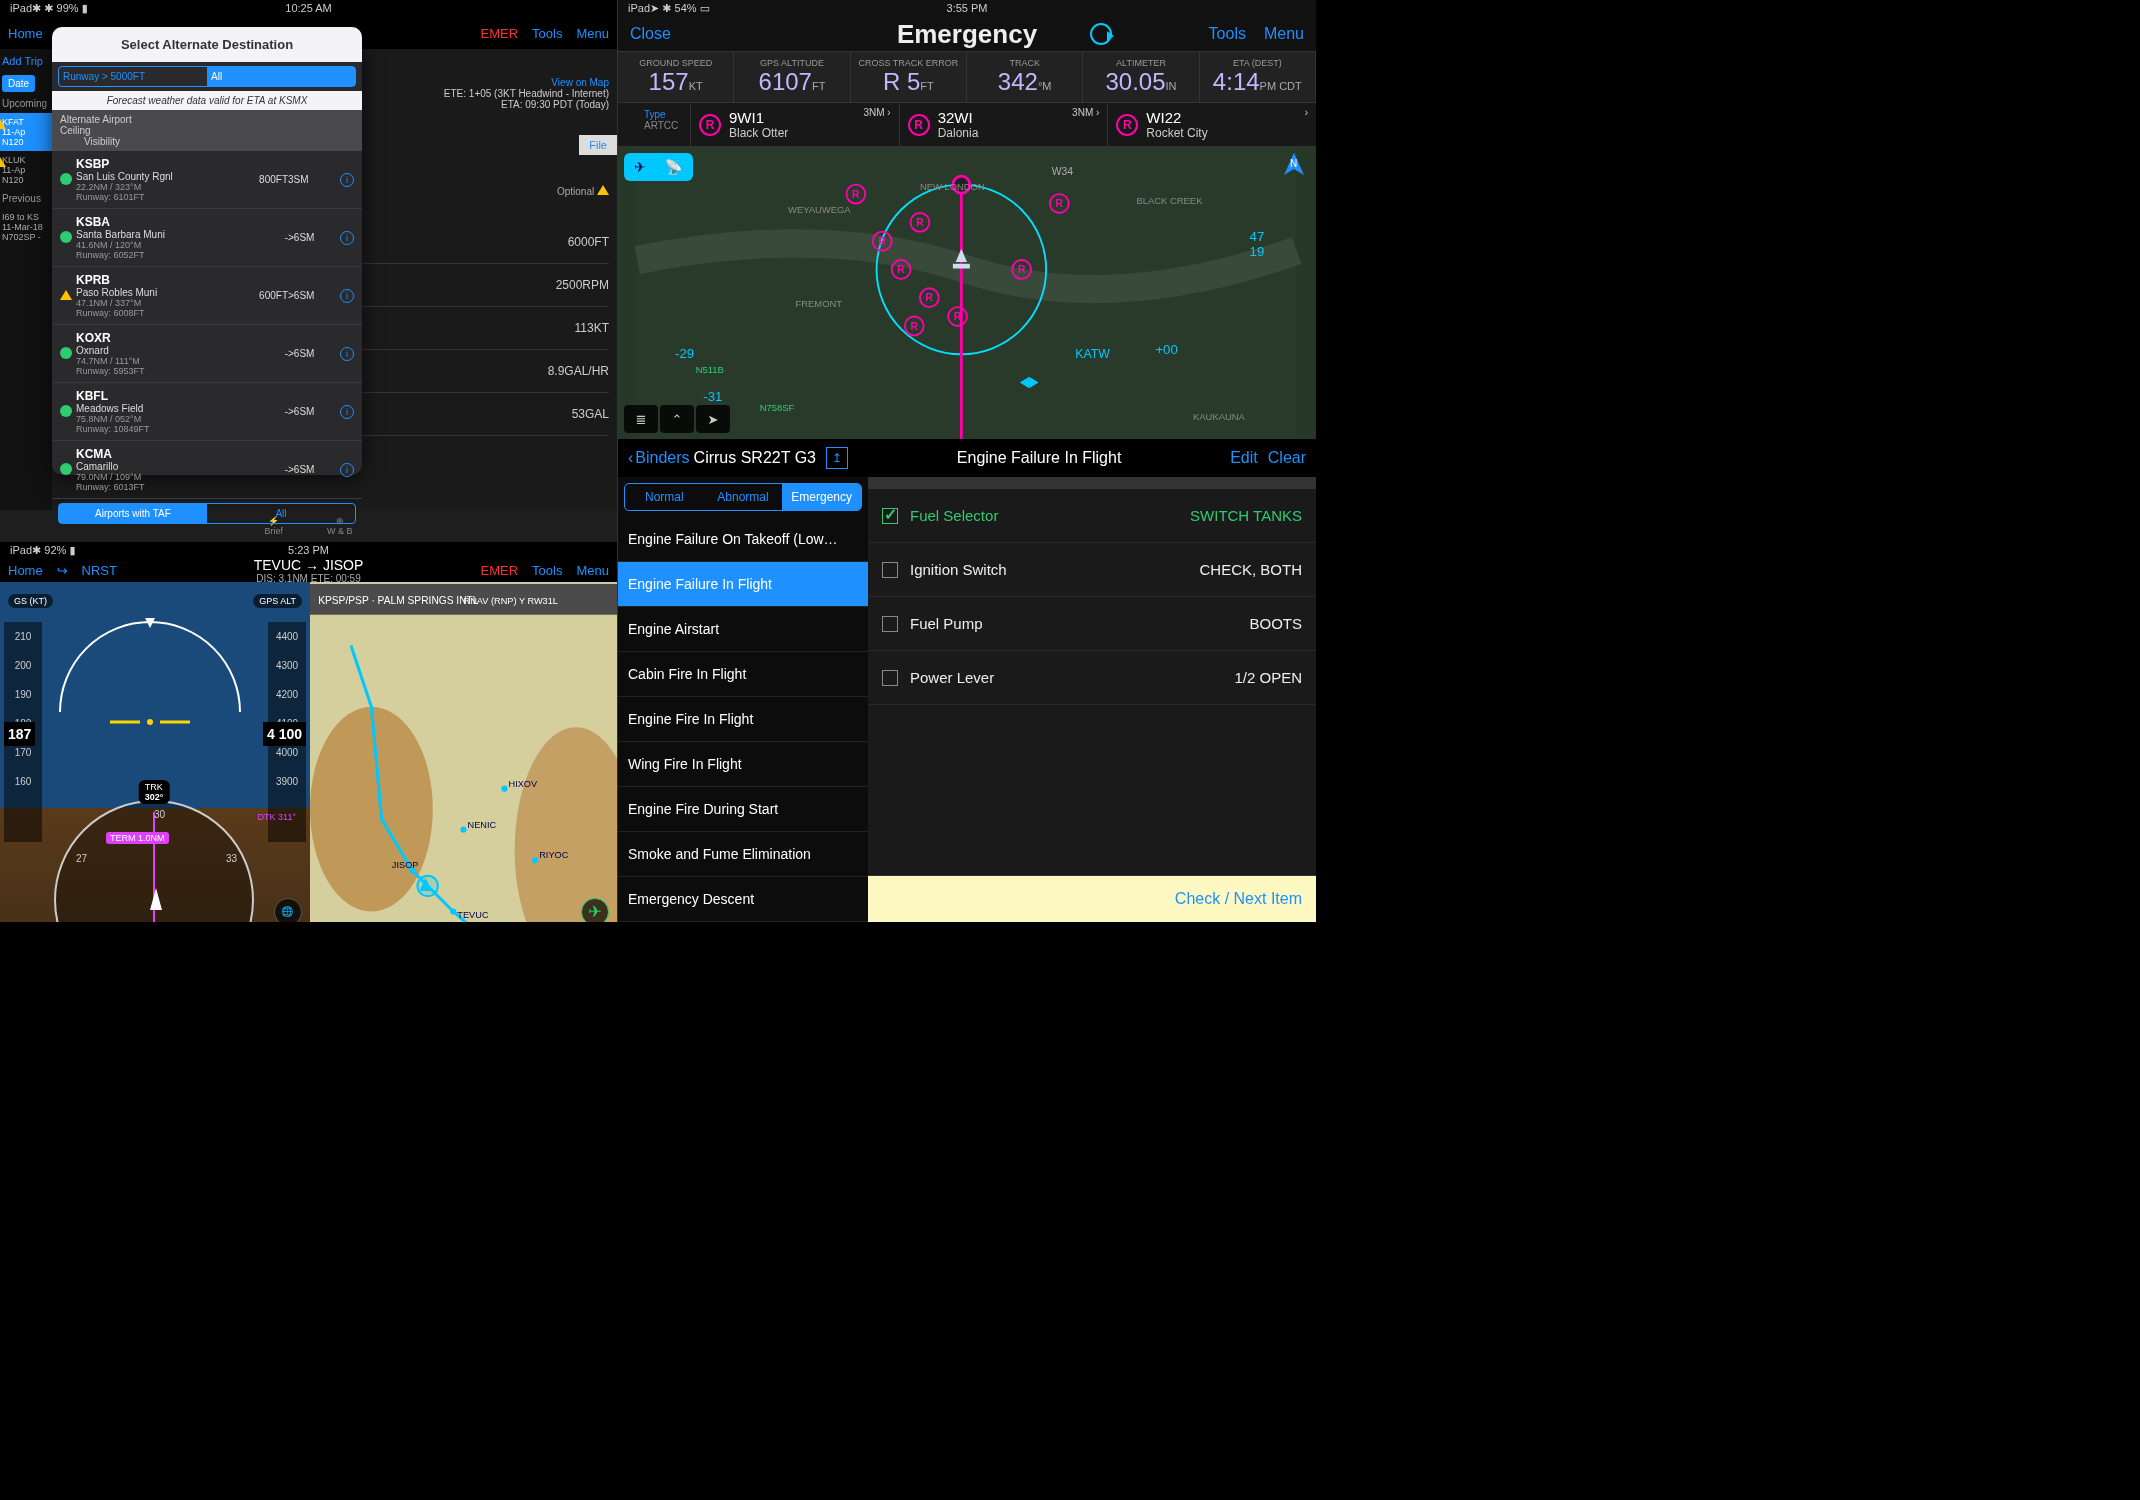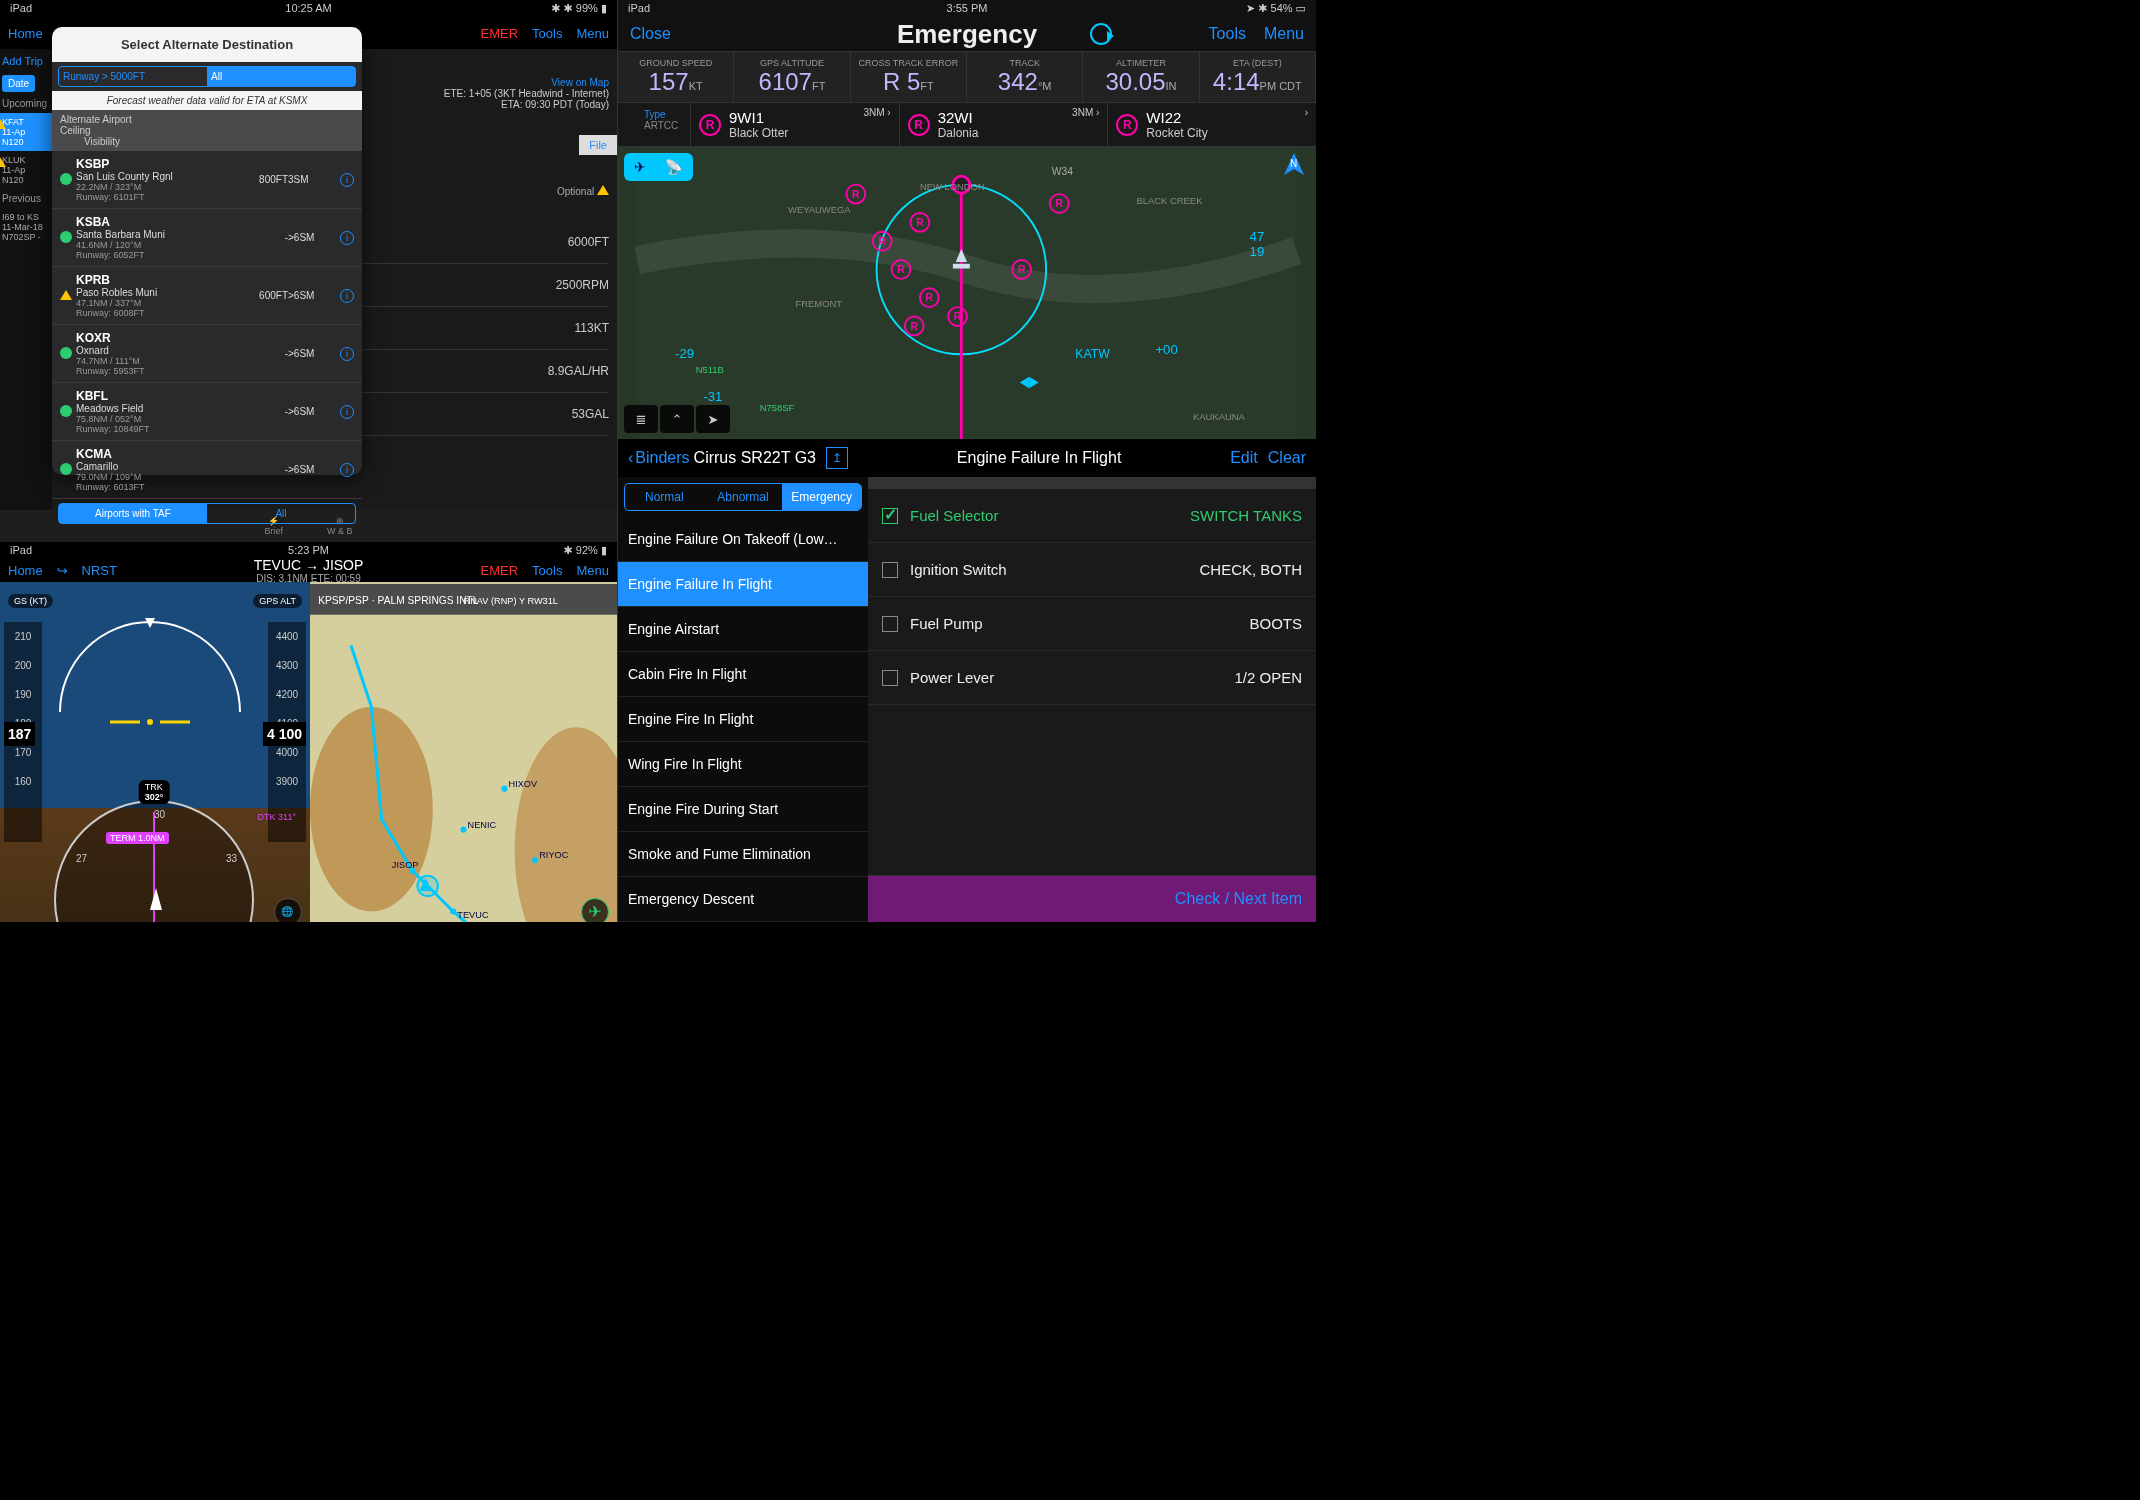--- a/index.html
+++ b/index.html
@@ -1,20 +1,20 @@
 <!DOCTYPE html>
 <html><head>
 <meta charset="utf-8">
 <style>
 * { margin:0; padding:0; box-sizing:border-box; font-family:-apple-system,Helvetica,Arial,sans-serif; }
 body { background:#000; color:#eee; width:1316px; height:922px; overflow:hidden; }
 .wrap { display:flex; width:100%; height:100%; }
 .left { width:617px; display:flex; flex-direction:column; }
 .right { width:699px; display:flex; flex-direction:column; background:#111; border-left:1px solid #333; }
-.status { display:flex; justify-content:space-between; font-size:11px; color:#ccc; padding:2px 10px; }
+.status { display:flex; justify-content:flex-start; font-size:11px; color:#ccc; padding:2px 10px; }
 .status .c { position:absolute; left:50%; transform:translateX(-50%); }
 .nav { display:flex; align-items:center; padding:4px 8px; font-size:13px; background:#000; position:relative; height:32px; }
 .nav .l, .nav .r { display:flex; gap:14px; }
 .nav .r { margin-left:auto; }
 .nav .blue { color:#1e90ff; cursor:pointer; }
 .nav .red { color:#ff3030; cursor:pointer; }
 .nav .title { position:absolute; left:50%; transform:translateX(-50%); text-align:center; }
 .nav .title .t1 { color:#fff; font-weight:500; font-size:14px; }
 .nav .title .t2 { color:#aaa; font-size:10px; }
 .upper { height:461px; position:relative; background:#1a1a1a; display:flex; }
@@ -127,21 +127,21 @@
 .cleft .itm { padding:14px 10px; font-size:14px; color:#fff; border-bottom:1px solid #222; cursor:pointer; white-space:nowrap; overflow:hidden; text-overflow:ellipsis; }
 .cleft .itm.act { background:#1e90ff; }
 .cright { flex:1; background:#1a1a1a; display:flex; flex-direction:column; }
 .cright .step { display:flex; align-items:center; padding:18px 14px; border-bottom:1px solid #2a2a2a; font-size:15px; }
 .cright .step .box { width:16px; height:16px; border:1.5px solid #888; margin-right:12px; position:relative; }
 .cright .step.done .box { border-color:#2ecc71; }
 .cright .step.done .box::after { content:"✓"; color:#2ecc71; position:absolute; left:1px; top:-4px; font-size:16px; font-weight:bold; }
 .cright .step.done { color:#2ecc71; }
 .cright .step .lab { flex:1; }
 .cright .step .act { font-weight:400; }
-.cright .foot { margin-top:auto; text-align:right; padding:14px; color:#1e90ff; font-size:16px; background:#701a75; border-top:1px solid #333; }
+.cright .foot { margin-top:auto; text-align:right; padding:14px; color:#1e90ff; font-size:16px; background:#fef9c3; border-top:1px solid #333; }
 </style>
 </head>
 <body>
 
 <div class="wrap">
 
   <div class="left">
 
     <div style="position:relative;">
       <div class="status">

